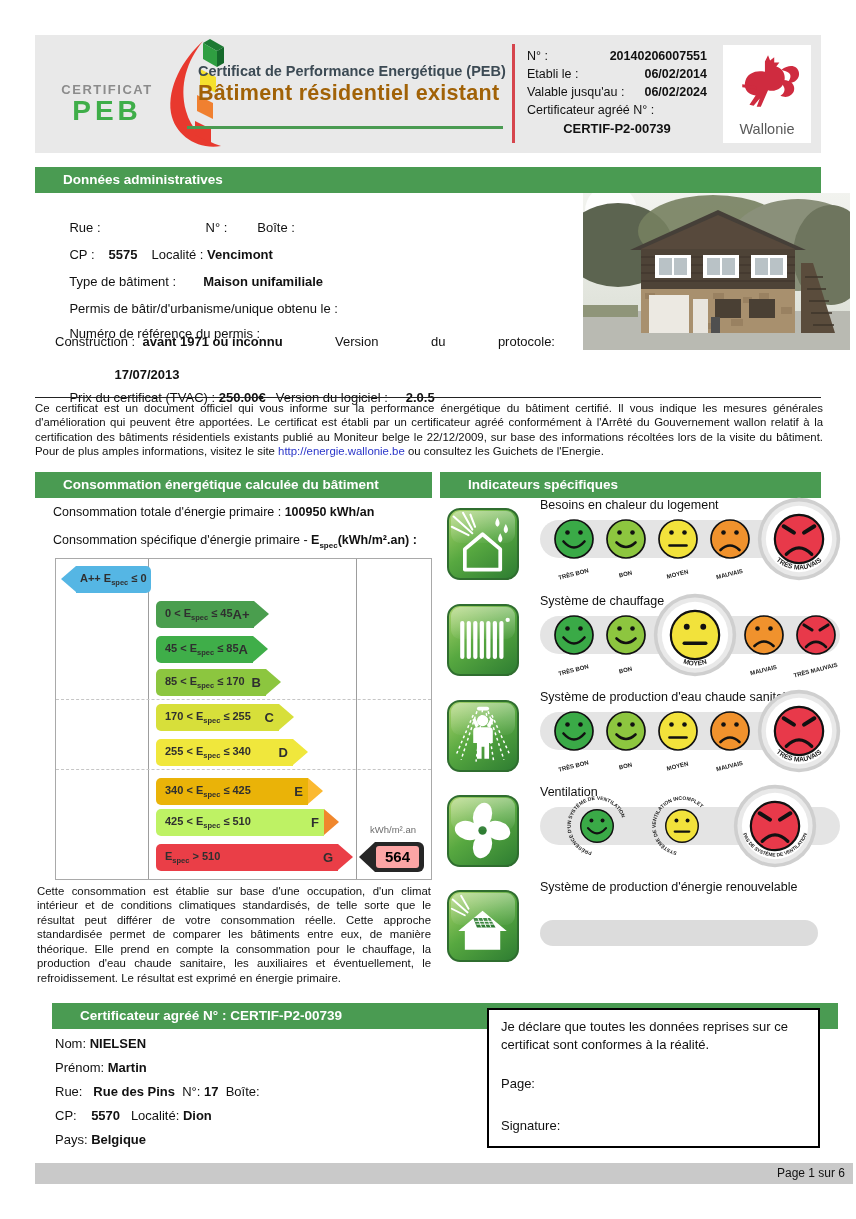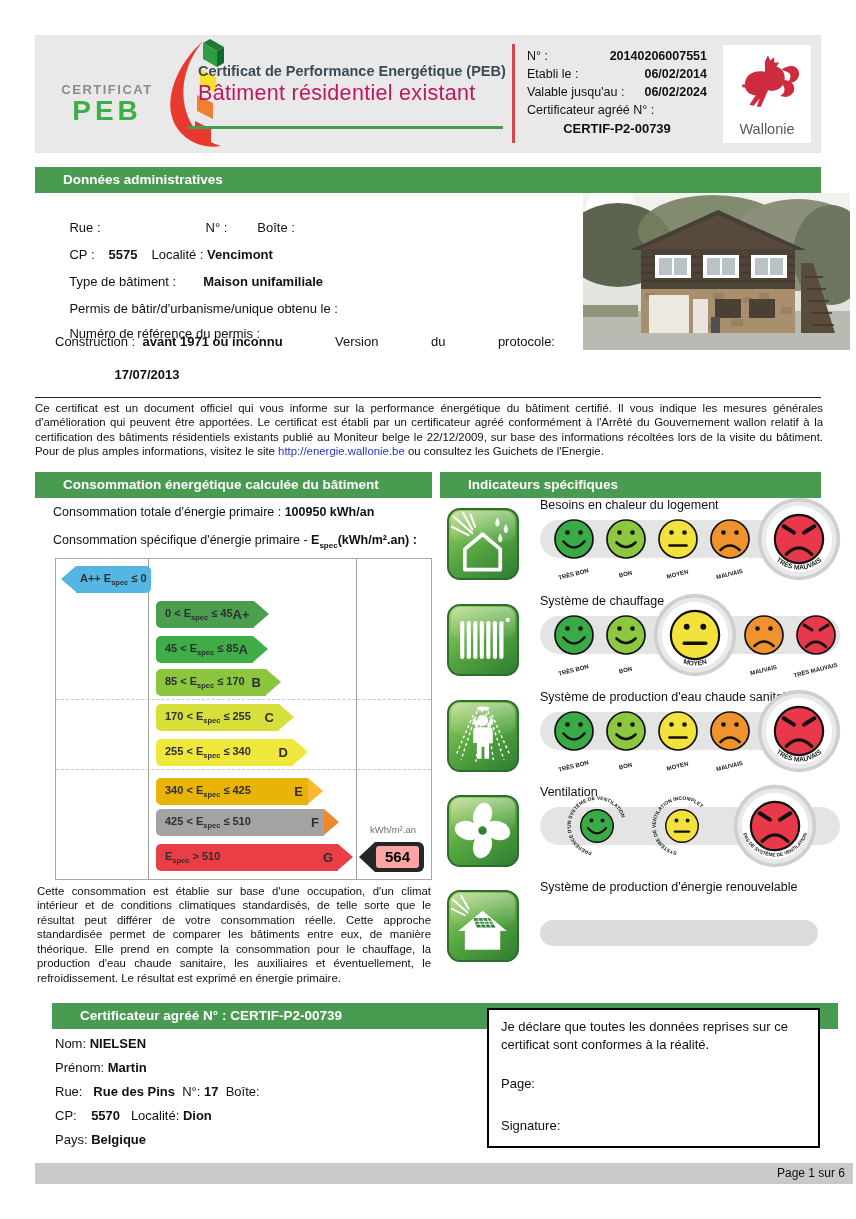--- a/index.html
+++ b/index.html
@@ -6,21 +6,21 @@
   .page{position:relative;width:856px;height:1219px;background:#fff;
         font-family:"Liberation Sans",sans-serif;color:#111;overflow:hidden;}
   
   .hdr{position:absolute;left:35px;top:35px;width:786px;height:118px;background:#e9e9e9;}
   .logo-cert{position:absolute;left:14px;top:47px;width:116px;text-align:center;
              font-size:13px;letter-spacing:1.5px;color:#8c8c8c;font-weight:bold;}
   .logo-peb{position:absolute;left:14px;top:60px;width:116px;text-align:center;
             font-size:28px;letter-spacing:4px;color:#3fae49;font-weight:bold;}
   .swoosh{position:absolute;left:128px;top:2px;}
   .hdr-t1{position:absolute;left:163px;top:28px;width:320px;font-size:14.5px;font-weight:bold;color:#3c4a54;}
-  .hdr-t2{position:absolute;left:163px;top:46px;width:340px;font-size:21.5px;font-weight:normal;color:#be185d;letter-spacing:.3px;}
+  .hdr-t2{position:absolute;left:163px;top:46px;width:340px;font-size:21.5px;font-weight:bold;color:#a16207;letter-spacing:.3px;}
   .green-rule{position:absolute;left:152px;top:91px;width:316px;height:3px;background:#4a9b52;}
   .red-sep{position:absolute;left:477px;top:9px;width:3px;height:99px;background:#d6454d;}
   .meta{position:absolute;left:492px;top:14px;width:180px;font-size:12.5px;}
   .meta-row{display:flex;justify-content:space-between;margin-bottom:4px;}
   .meta-cert{text-align:center;font-size:13px;font-weight:bold;margin-top:2px;}
   .wallonie{position:absolute;left:688px;top:10px;width:88px;height:98px;background:#fff;text-align:center;}
   .wallonie-name{position:absolute;left:0;bottom:6px;width:88px;font-size:14.5px;color:#5a5a5a;}
   
   .gbar{position:absolute;height:26px;background:#4a9b52;color:#fff;font-size:13.5px;
         font-weight:bold;line-height:26px;padding-left:28px;box-sizing:border-box;}
@@ -217,20 +217,23 @@
   </div>
   <div class="adm-row construction-row" style="top:334px;">
     <span><span>Construction :</span>  <b>avant 1971 ou inconnu</b></span>
     <span>Version</span>
     <span>du</span>
     <span>protocole:</span>
   </div>
   <div class="adm-row" style="top:352px;padding-left:45px;">
     <b>17/07/2013</b>
   </div>
+  <div class="adm-row" style="top:375px;">
+    <span>Prix du certificat (TVAC) :</span> <b>250.00€</b><span style="display:inline-block;width:10px;"></span><span>Version du logiciel :</span><span style="display:inline-block;width:18px;"></span><b>2.0.5</b>
+  </div>
 
   <div class="divider"></div>
   <div class="note" style="left:35px;top:401px;width:788px;">
     <span>Ce certificat est un document officiel qui vous informe sur la performance énergétique du bâtiment certifié. Il vous indique les mesures générales d'amélioration qui peuvent être apportées. Le certificat est établi par un certificateur agréé conformément à l'Arrêté du Gouvernement wallon relatif à la certification des bâtiments résidentiels existants publié au Moniteur belge le 22/12/2009, sur base des informations récoltées lors de la visite du bâtiment. Pour de plus amples informations, visitez le site </span><a href="#">http://energie.wallonie.be</a><span> ou consultez les Guichets de l'Energie.</span>
   </div>
 
   <div class="gbar" style="left:35px;top:472px;width:397px;">Consommation énergétique calculée du bâtiment</div>
   <div class="cons-line" style="top:505px;">
     <span>Consommation totale d'énergie primaire : </span><b>100950 kWh/an</b>
   </div>
@@ -286,21 +289,21 @@
           <span class="tip" style="border-left-color:#f0e73c"></span>
         </div>
         <div class="band" style="top: 219px; left: 100px; width: 167px;">
           <span class="bb" style="background:#eab308;border-radius:5px 0 0 5px">
             <span class="lab">340 &lt; E<sub>spec</sub> ≤ 425</span>
             <span class="gr">E</span>
           </span>
           <span class="tip" style="border-left-color:#fbb930"></span>
         </div>
         <div class="band" style="top: 250px; left: 100px; width: 183px;">
-          <span class="bb" style="background:#a3a3a3;border-radius:5px 0 0 5px">
+          <span class="bb" style="background:#bef264;border-radius:5px 0 0 5px">
             <span class="lab">425 &lt; E<sub>spec</sub> ≤ 510</span>
             <span class="gr">F</span>
           </span>
           <span class="tip" style="border-left-color:#f0872d"></span>
         </div>
         <div class="band" style="top: 285px; left: 100px; width: 197px;">
           <span class="bb" style="background:#ea3e47;border-radius:5px 0 0 5px">
             <span class="lab">E<sub>spec</sub> &gt; 510</span>
             <span class="gr">G</span>
           </span>

